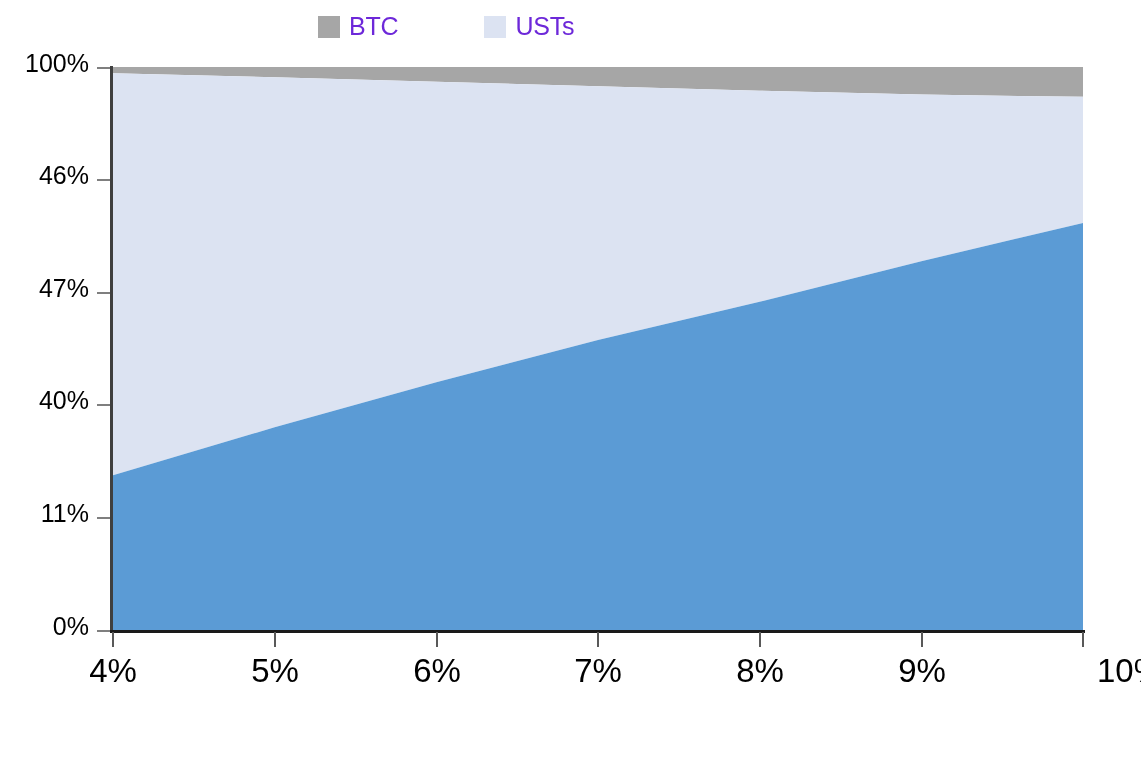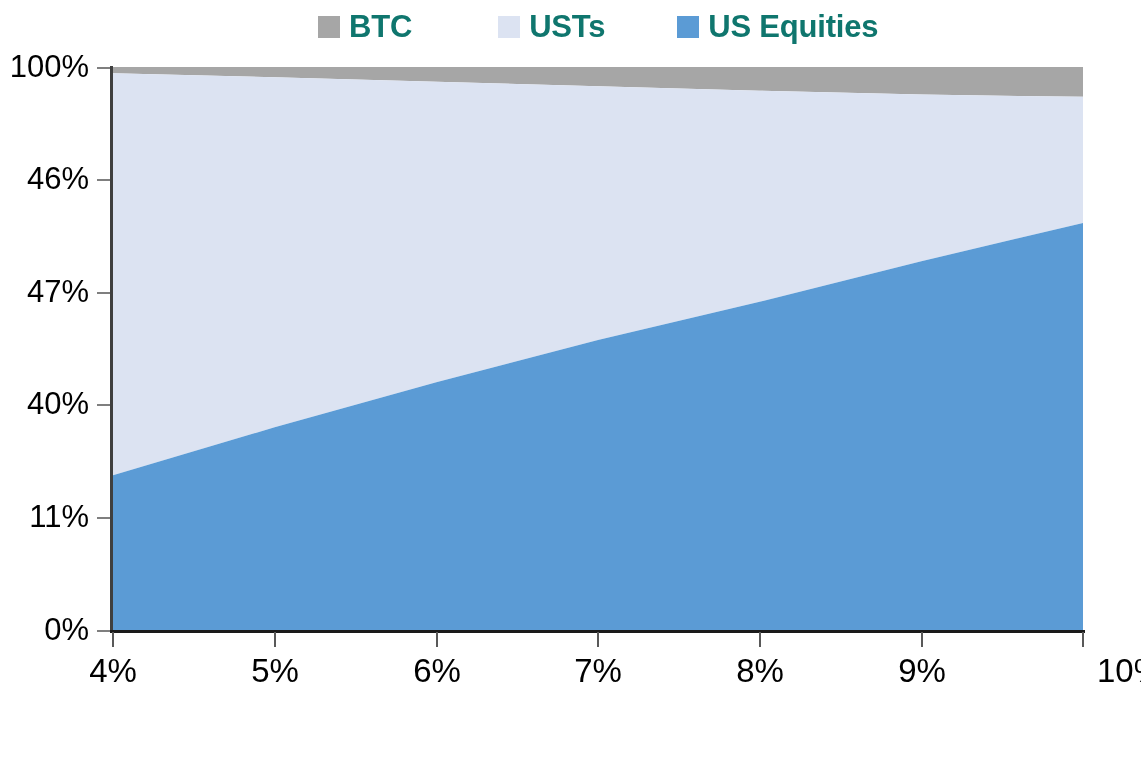--- a/index.html
+++ b/index.html
@@ -39,26 +39,25 @@
   .legend-entry.e0 { margin-left: 0px; }
   .legend-entry.e1 { margin-left: 86px; justify-content: space-between; }
   .legend-entry.e2 { margin-left: 72px; }
   .legend-swatch {
     width: 22px;
     height: 22px;
     flex: 0 0 auto;
     margin-top: 2px;
   }
   .legend-label {
-    font-size: 31px;
-    color: #0f766e;
+    font-size: 25px;
+    color: #6d28d9;
     line-height: 1;
     white-space: nowrap;
     letter-spacing: -0.2px;
-    font-weight: bold;
   }
 
   
   #plot-area {
     position: absolute;
     left: 113px;
     top: 67px;
     width: 970px;
     height: 563px;
   }
@@ -101,21 +100,21 @@
     width: 2px;
     height: 15px;
     background: #595959;
   }
 
   
   .ylabel {
     position: absolute;
     right: 1052px;   
     text-align: right;
-    font-size: 31px;
+    font-size: 25px;
     color: #000000;
     line-height: 1;
     white-space: nowrap;
   }
   .xlabel {
     position: absolute;
     top: 654px;
     font-size: 33px;
     color: #000000;
     line-height: 1;
@@ -141,24 +140,20 @@
 <div id="figure">
 
   <div id="legend">
     <div class="legend-entry e0">
       <span class="legend-swatch" style="background:#a6a6a6"></span>
       <span class="legend-label">BTC</span>
     </div>
     <div class="legend-entry e1">
       <span class="legend-swatch" style="background:#dce3f2"></span>
       <span class="legend-label">USTs</span>
-    </div>
-    <div class="legend-entry e2">
-      <span class="legend-swatch" style="background:#5b9bd5"></span>
-      <span class="legend-label">US Equities</span>
     </div>
   </div>
 
   <div class="ytick" style="top:67px"></div>
   <div class="ytick" style="top:179px"></div>
   <div class="ytick" style="top:292px"></div>
   <div class="ytick" style="top:404px"></div>
   <div class="ytick" style="top:517px"></div>
   <div class="ytick" style="top:630px"></div>
 

